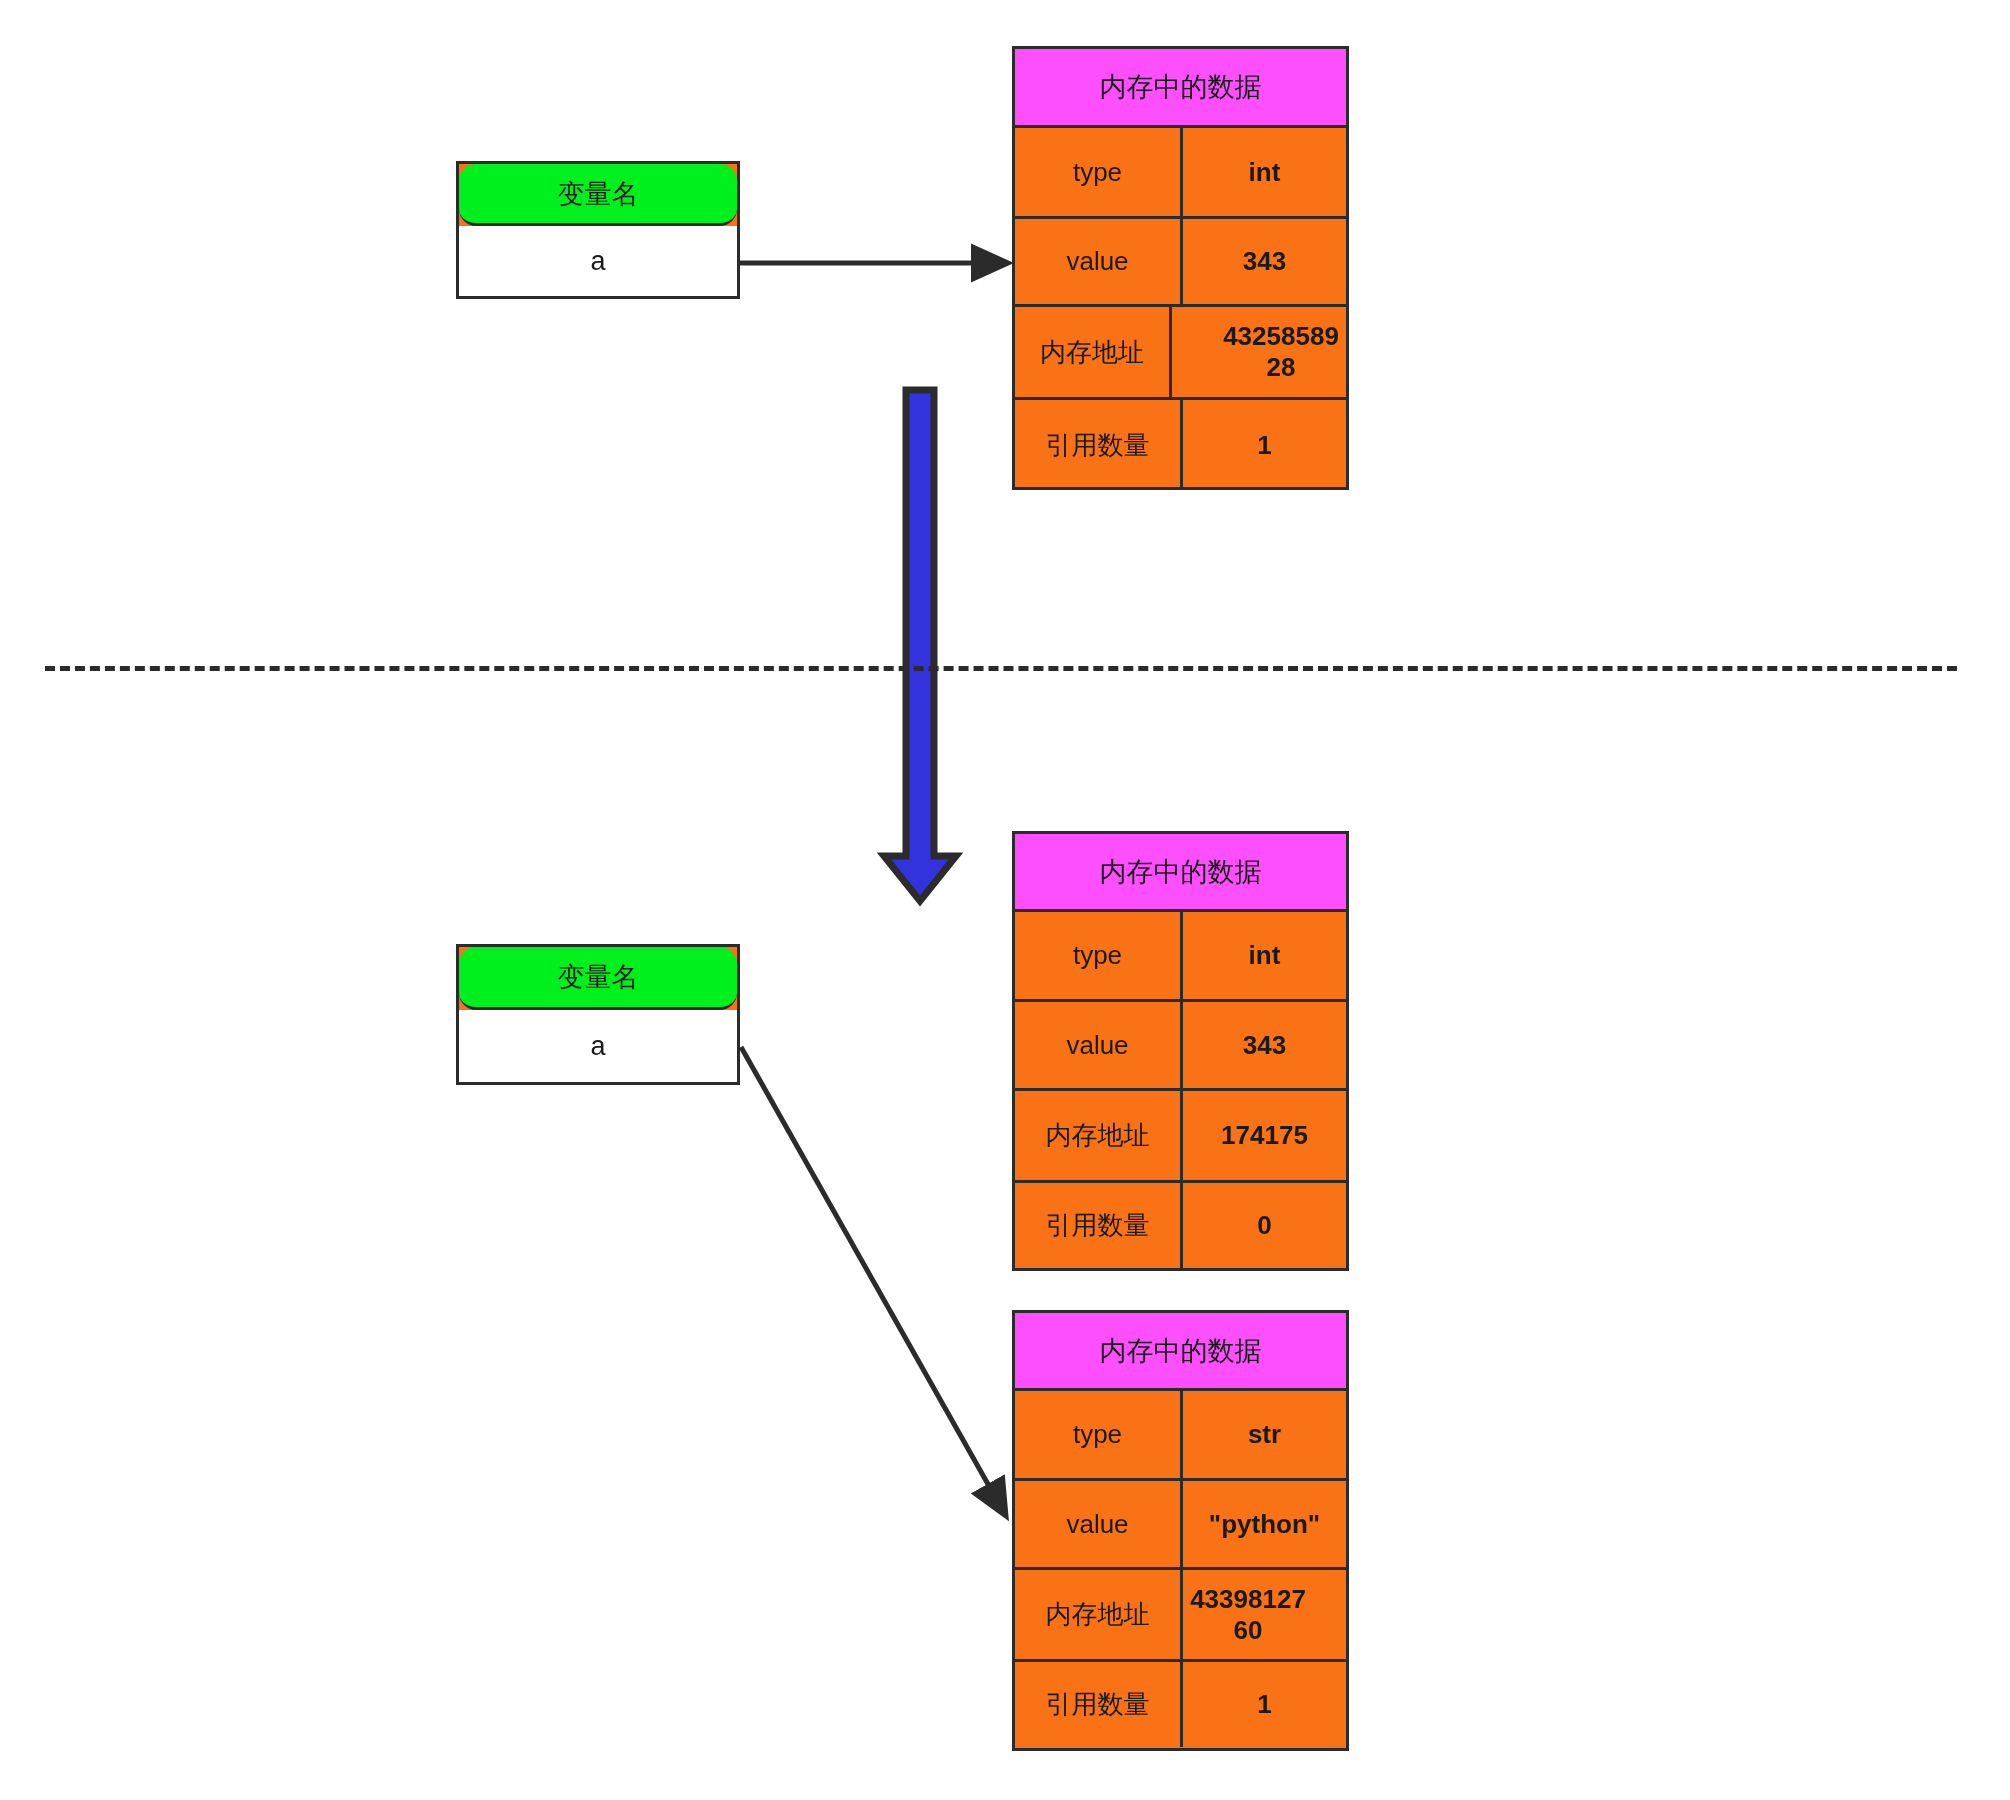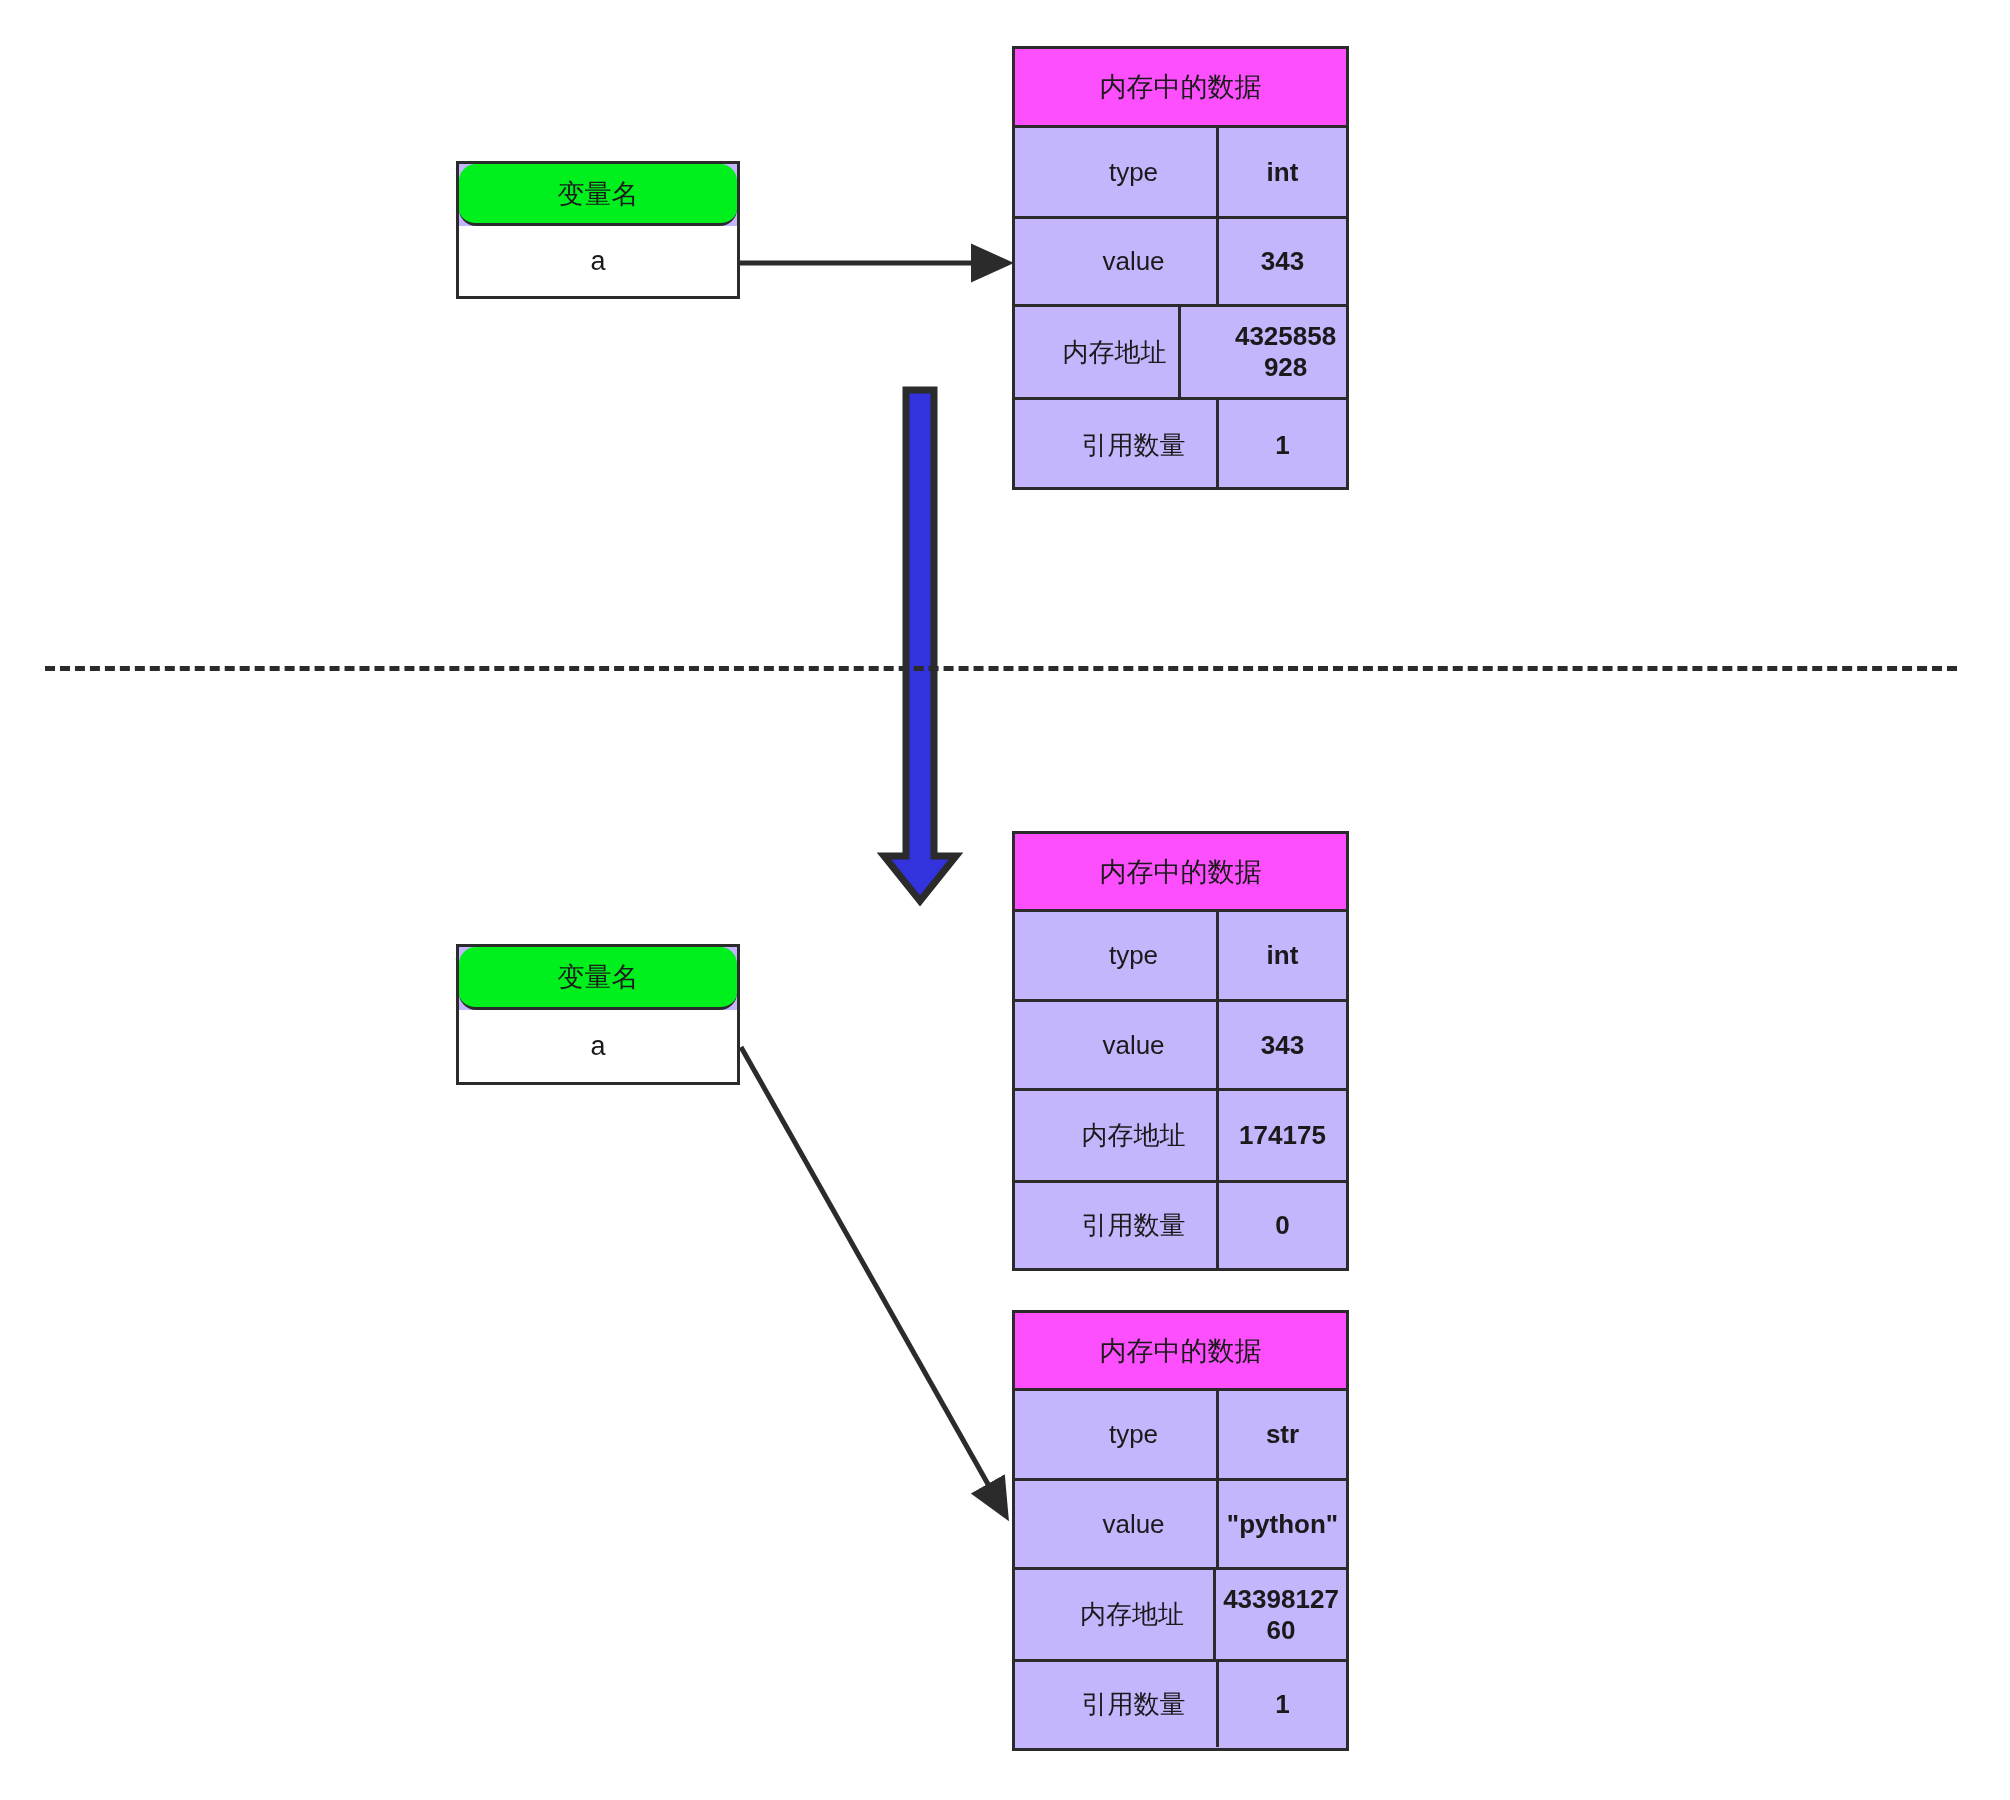--- a/index.html
+++ b/index.html
@@ -16,21 +16,21 @@
     height: 1800px;
     background: #ffffff;
     overflow: hidden;
   }
 
   
   .box {
     position: absolute;
     box-sizing: border-box;
     border: 3px solid #2b2b2b;
-    background: #c4b5fd;
+    background: #f97316;
   }
   .box-header {
     box-sizing: border-box;
     width: 100%;
     display: flex;
     align-items: center;
     justify-content: center;
     font-size: 27px;
     color: #1a1a1a;
     border-bottom: 3px solid #2b2b2b;
@@ -48,21 +48,20 @@
     color: #1a1a1a;
     background: #ffffff;
   }
 
   
   .trow {
     box-sizing: border-box;
     display: flex;
     width: 100%;
     border-bottom: 3px solid #2b2b2b;
-    padding-left: 36px;
   }
   .trow:last-child { border-bottom: none; }
   .tcell {
     box-sizing: border-box;
     display: flex;
     align-items: center;
     justify-content: center;
     text-align: center;
     font-size: 26px;
     color: #1a1a1a;

